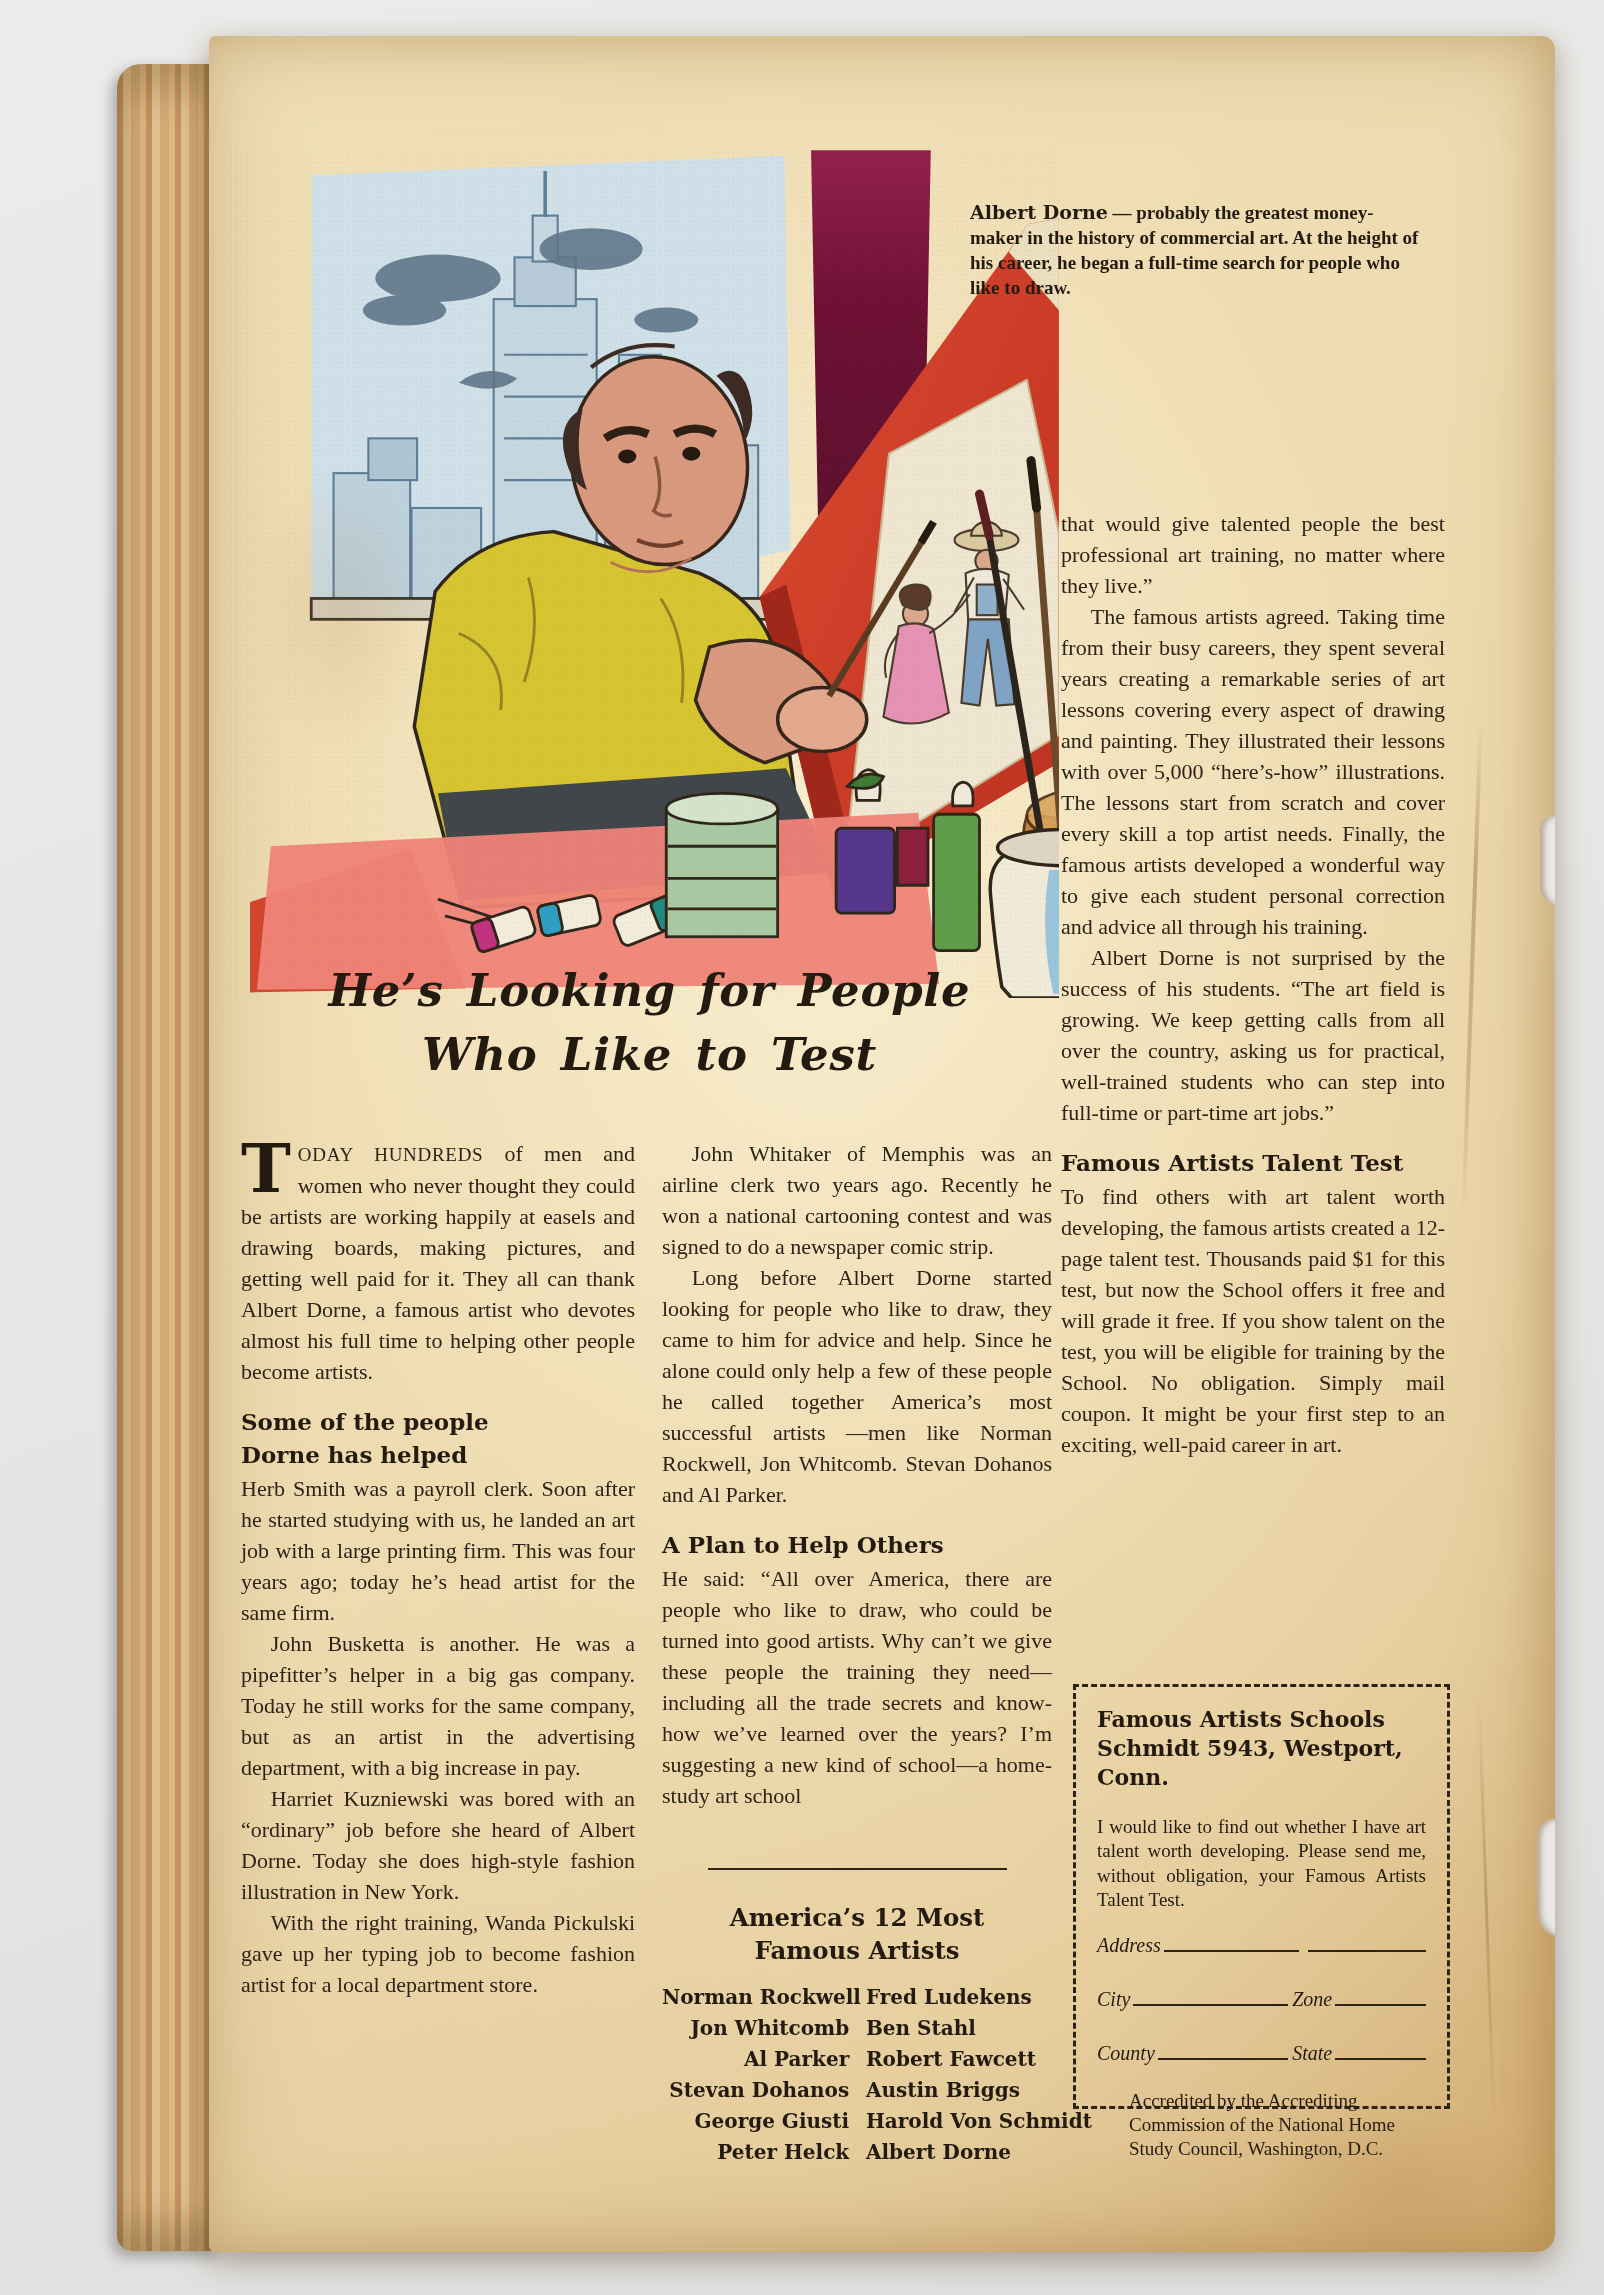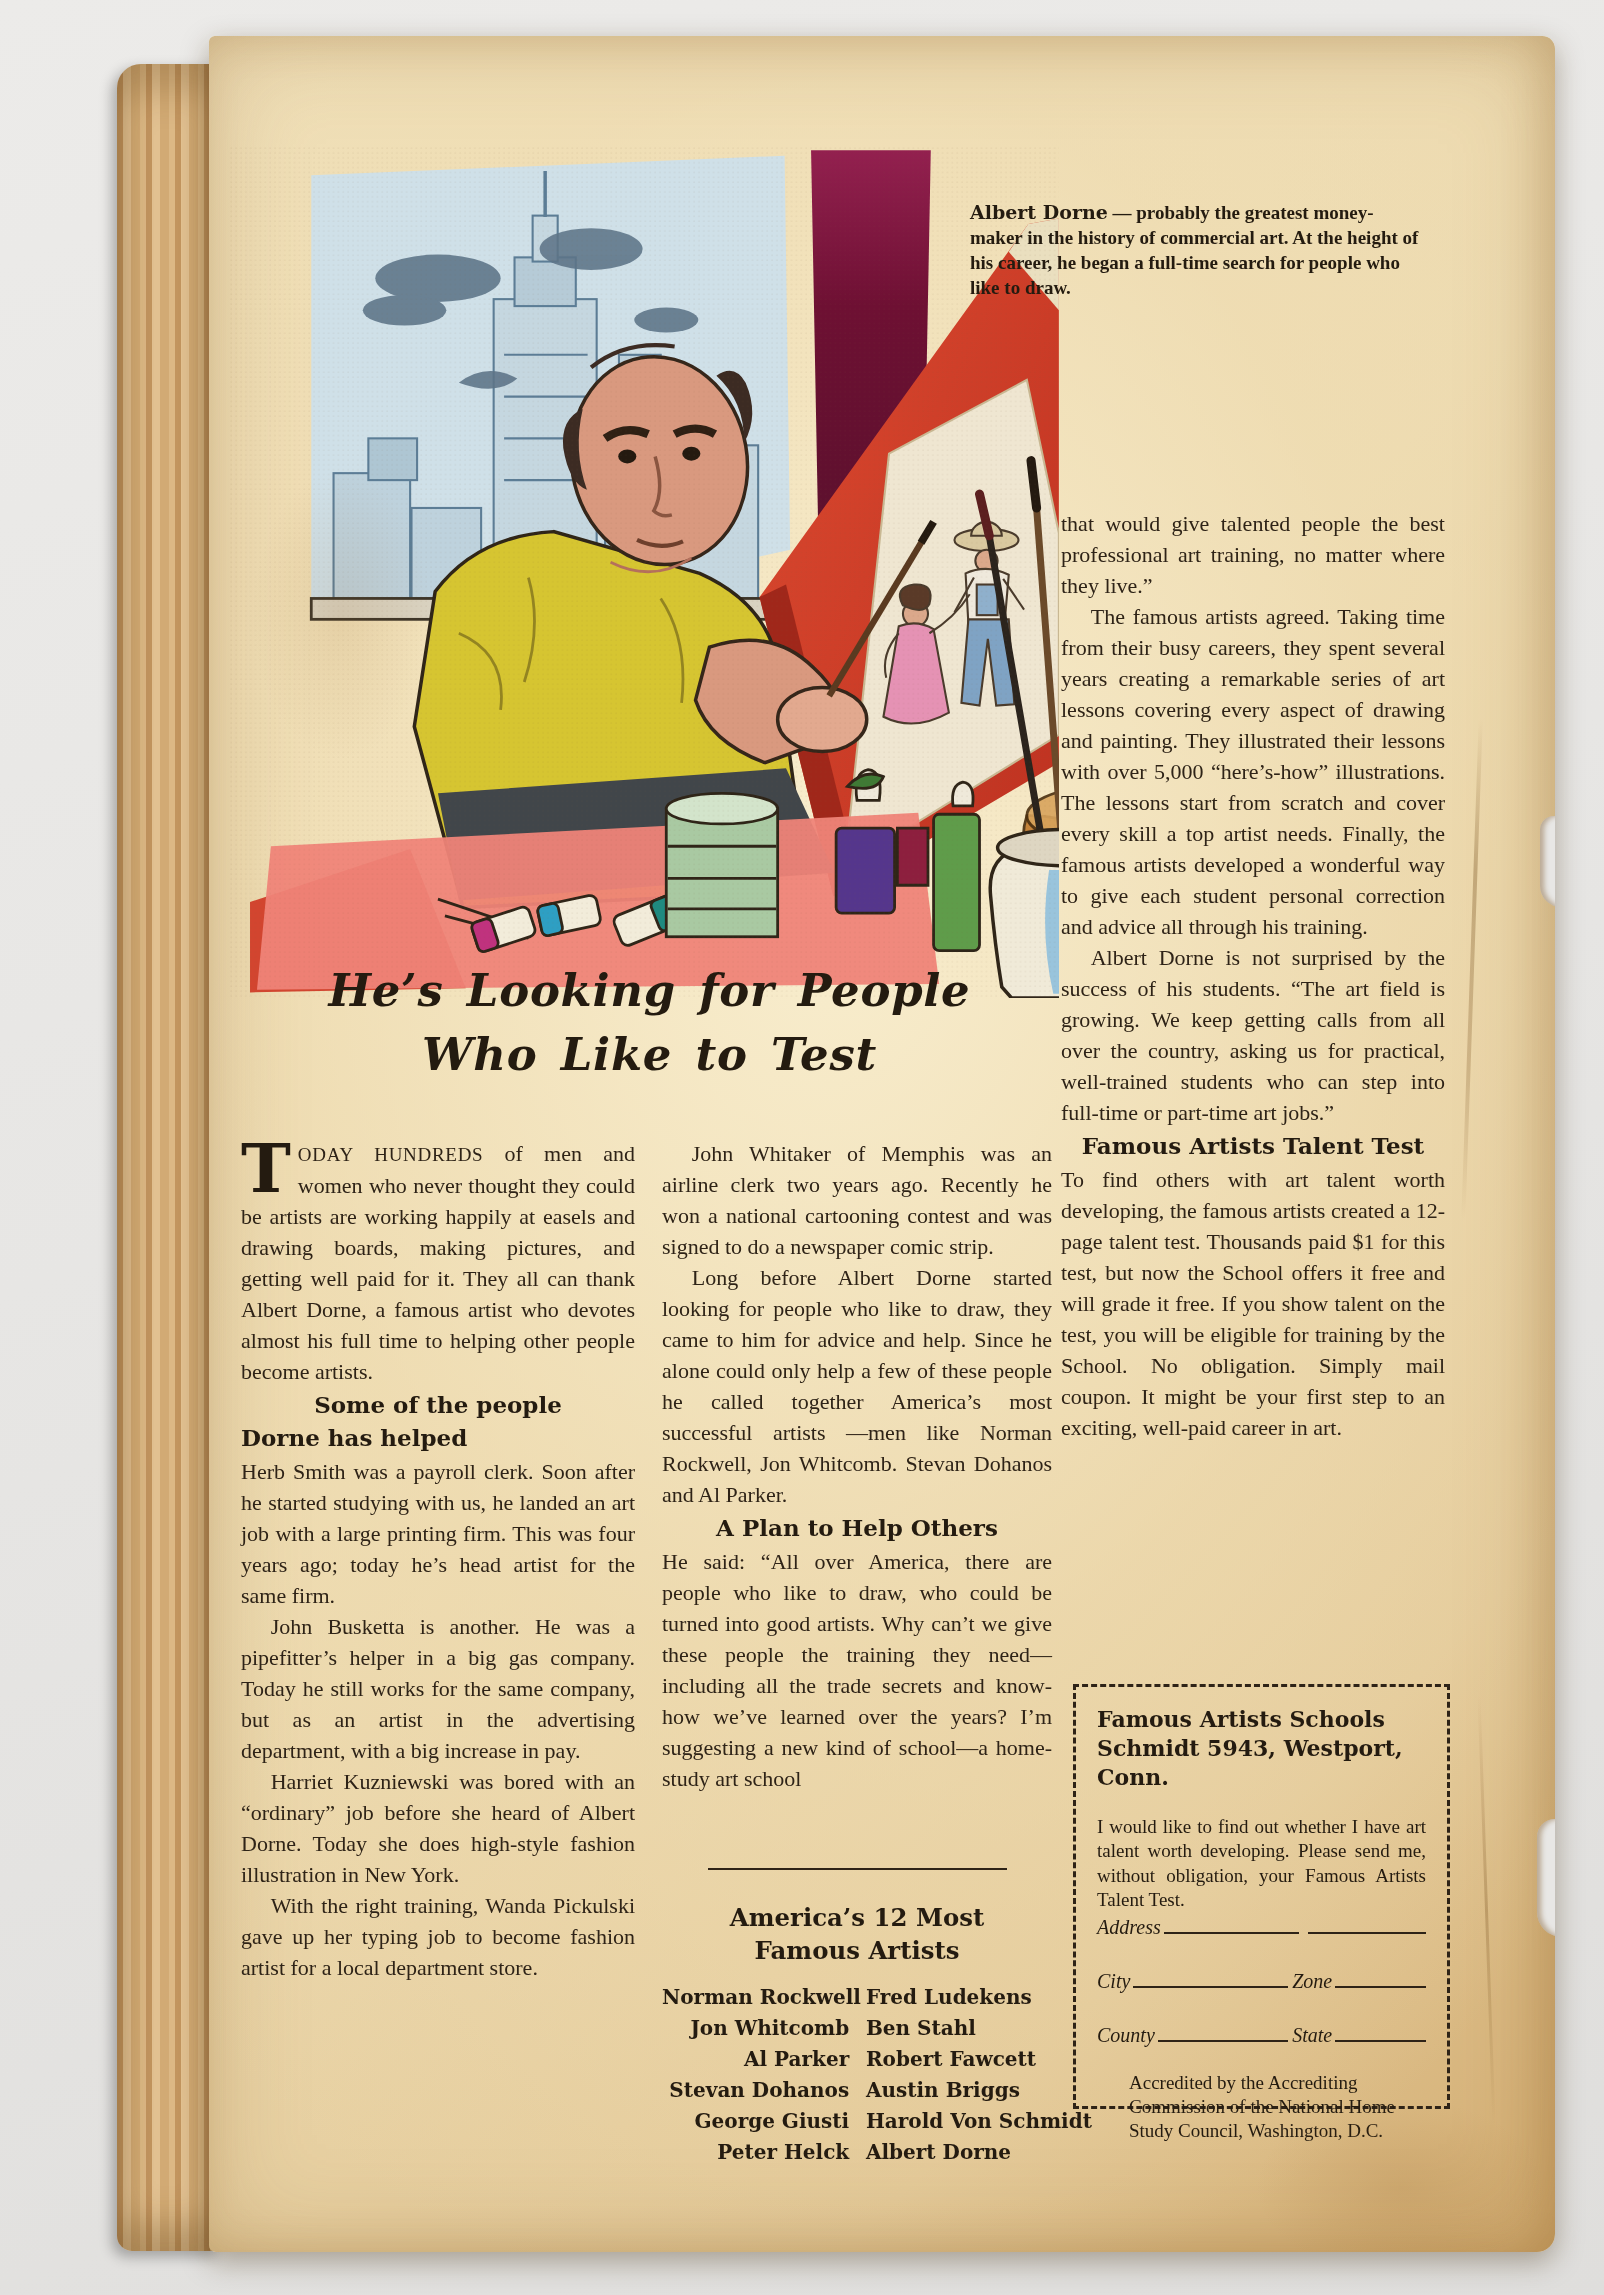--- a/index.html
+++ b/index.html
@@ -46,21 +46,21 @@
   .headline{
     position:absolute;left:40px;top:923px;width:801px;text-align:center;
     font-family:"DejaVu Serif","Liberation Serif",serif;font-weight:700;
     font-size:45px;line-height:64px;color:#241b10;letter-spacing:0.7px;word-spacing:7px;font-style:italic;
   }
   .col-left{position:absolute;left:32px;top:1102px;width:394px;}
   .col-mid{position:absolute;left:453px;top:1102px;width:390px;}
   .col-right{position:absolute;left:852px;top:472px;width:384px;}
   .drop-cap{float:left;font-family:"DejaVu Serif",serif;font-weight:700;font-size:67px;line-height:53px;padding:4.2px 7px 0 0;color:#241b10;}
   .smallcaps{font-size:19px;letter-spacing:0.7px;}
-  .subhead-gap{margin-top:3px;margin-bottom:4.2px;text-align:center;}
+  .subhead-gap{margin-top:20px;margin-bottom:4.2px;}
 
   
   .artists{position:absolute;left:453px;top:1832px;width:390px;color:#241b10;}
   .artists .rule{width:299px;margin:0 auto 31px auto;border-top:2.8px solid #2e2317;}
   .artists .a-title{text-align:center;font-family:"DejaVu Serif",serif;font-weight:700;font-size:24.4px;line-height:33px;}
   .a-cols{display:flex;margin-top:15.3px;font-family:"DejaVu Serif",serif;font-weight:700;font-size:20px;line-height:31px;}
   .a-col-l{width:48%;text-align:right;padding-right:8.4px;}
   .a-col-r{width:52%;text-align:left;padding-left:8.4px;}
   .a-col-l div,.a-col-r div{white-space:nowrap;}
 
@@ -320,21 +320,21 @@
       </div>
     </div>
   </div>
 
   <div class="coupon">
     <div class="c-title">Famous Artists Schools</div>
     <div class="c-title">Schmidt 5943, Westport, Conn.</div>
     <div class="c-body">I would like to find out whether I have art talent worth developing. Please send me, without obligation, your Famous Artists Talent Test.</div>
 
 
-    <div class="f-row" style="margin-top:3px;">
+    <div class="f-row" style="margin-top:21px;">
       <span class="f-label">Address</span>
       <div class="fill-line l1"></div>
       <div class="fill-line l2"></div>
     </div>
 
     <div class="f-row">
       <span class="f-label">City</span>
       <div class="fill-line l1"></div>
       <span class="f-label">Zone</span>
       <div class="fill-line lshort"></div>

